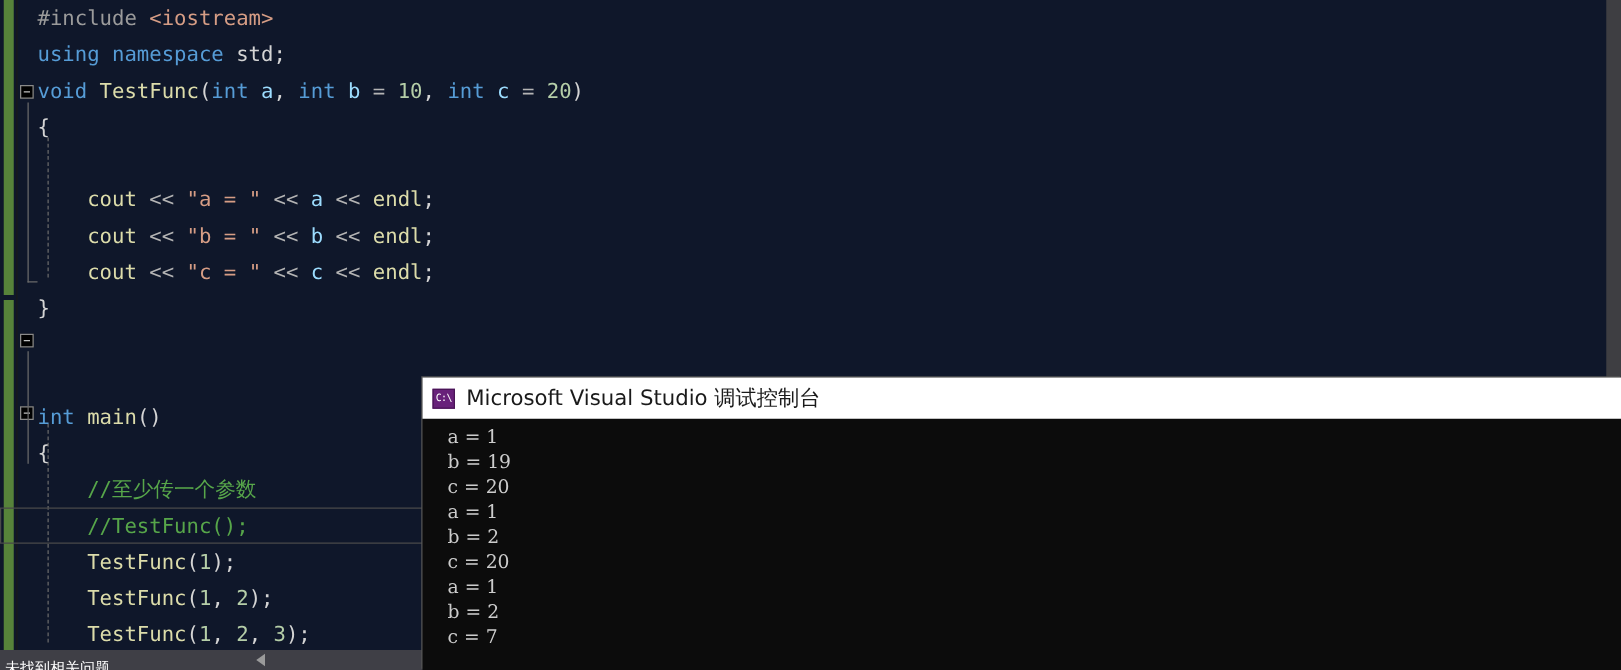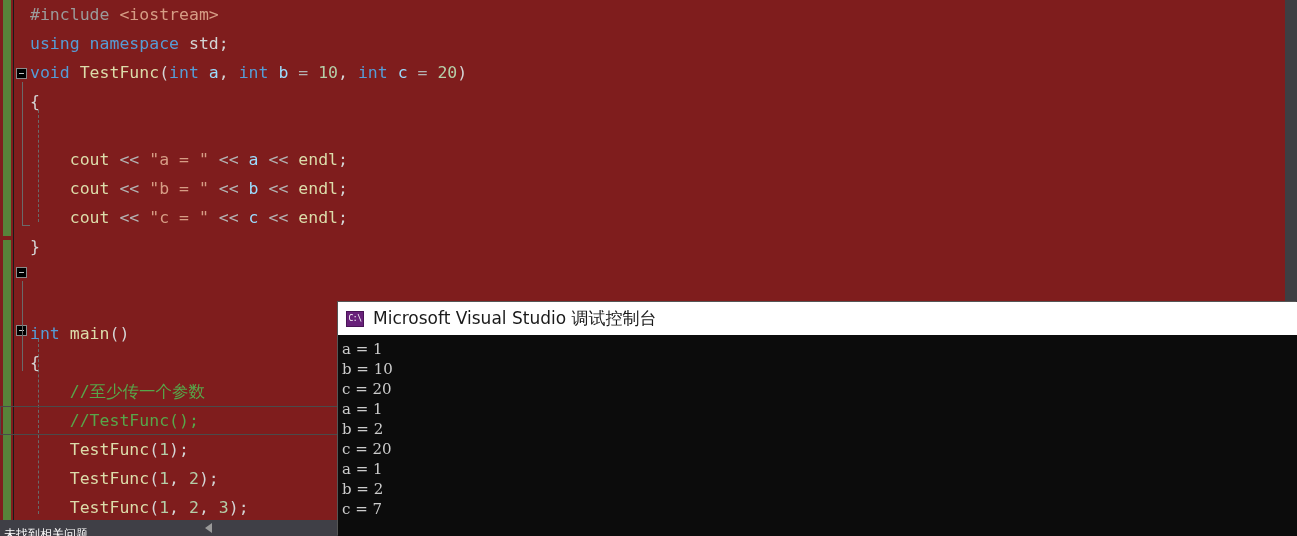--- a/index.html
+++ b/index.html
@@ -13,21 +13,21 @@
     overflow: hidden;
     font-family: "DejaVu Sans Mono", monospace;
     position: relative;
   }
 
   
   #editor {
     position: absolute;
     left: 0; top: 0;
     width: 1297px; height: 536px;
-    background: #7f1d1d;
+    background: #0f172a;
   }
 
   
   .change-bar {
     position: absolute;
     left: 3px;
     width: 8px;
     background: #57833a;
   }
   .cb1 { top: 0px;   height: 236px; }
@@ -187,21 +187,21 @@
     font-size: 17px;
   }
   #console-body {
     padding: 4px 0 0 4px;
     font-family: "DejaVu Serif", serif;
     font-size: 15px;
     line-height: 20px;
     color: #cccccc;
     white-space: pre;
   }
-  .console-line { height: 20px; }
+  .console-line { height: 20px; margin-left: 16px; }
 </style>
 </head>
 <body>
 
 <div id="editor">
 
   <div class="change-bar cb1"></div>
   <div class="change-bar cb2"></div>
   <div class="gutter-line"></div>
 
@@ -225,14 +225,14 @@
   <div id="status-arrow"></div>
 </div>
 
 <div id="console">
   <div id="console-title">
     <div id="console-icon">
       <span>C:\</span>
     </div>
     <div id="console-title-text">Microsoft Visual Studio 调试控制台</div>
   </div>
-  <div id="console-body"><div class="console-line">a = 1</div><div class="console-line">b = 10</div><div class="console-line">c = 20</div><div class="console-line">a = 1</div><div class="console-line">b = 2</div><div class="console-line">c = 20</div><div class="console-line">a = 1</div><div class="console-line">b = 2</div><div class="console-line">c = 7</div></div>
+  <div id="console-body"><div class="console-line">a = 1</div><div class="console-line">b = 19</div><div class="console-line">c = 20</div><div class="console-line">a = 1</div><div class="console-line">b = 2</div><div class="console-line">c = 20</div><div class="console-line">a = 1</div><div class="console-line">b = 2</div><div class="console-line">c = 7</div></div>
 </div>
 
 </body></html>

